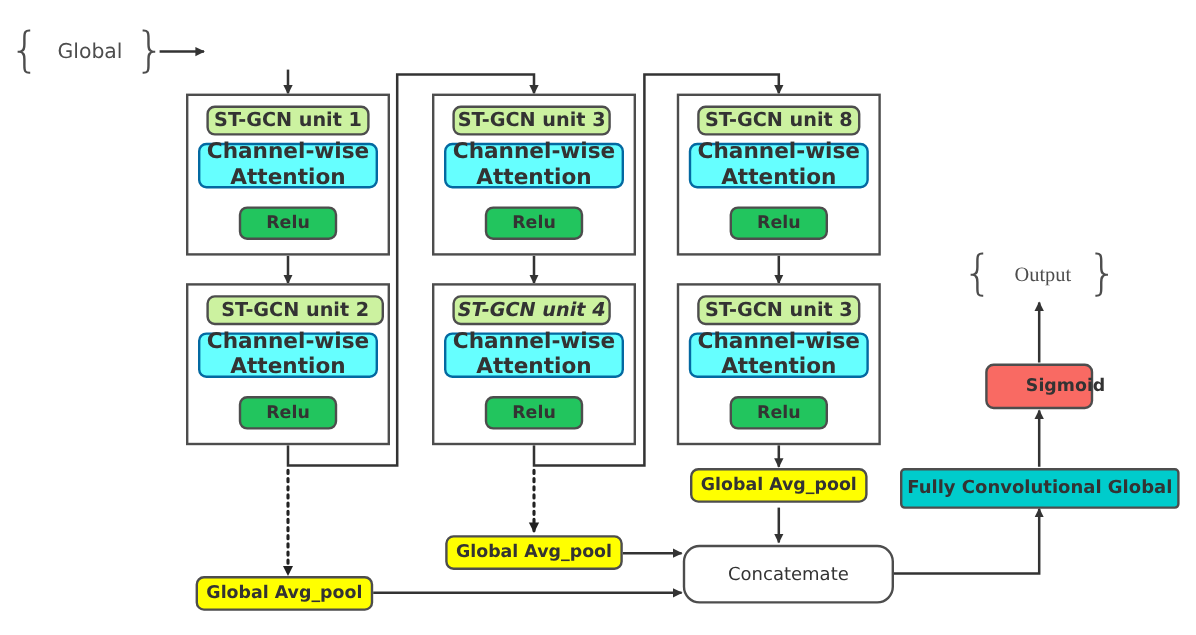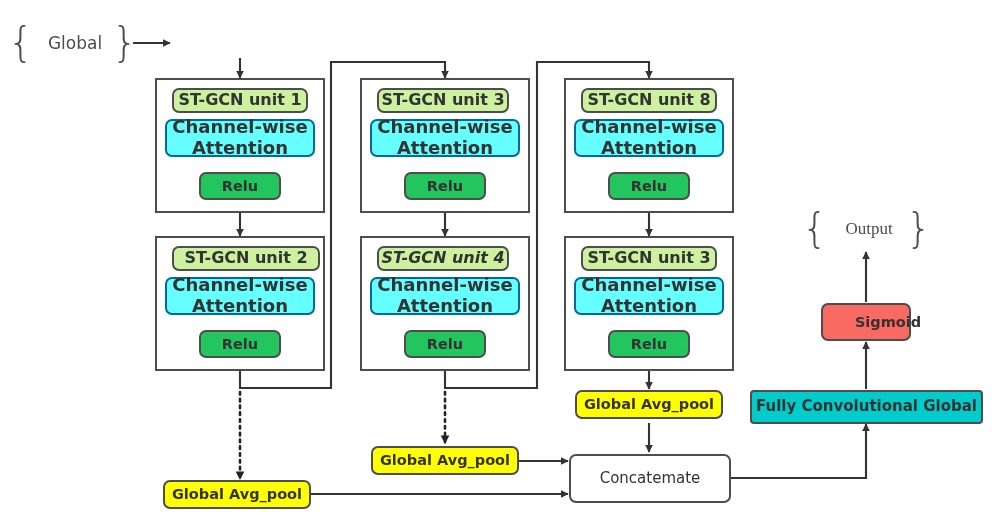--- a/index.html
+++ b/index.html
@@ -113,19 +113,19 @@
 
   <div class="grp" style="left:564px;top:236px;width:170px;height:135px;"></div>
   <div class="node stgcn" style="left:581px;top:246px;width:136px;height:25px;">ST-GCN unit 3</div>
   <div class="node attn" style="left:574px;top:277px;width:150px;height:38px;">Channel-wise Attention</div>
   <div class="node relu" style="left:608px;top:330px;width:82px;height:28px;">Relu</div>
 
   <div class="node gap" style="left:163px;top:480px;width:148px;height:29px;">Global Avg_pool</div>
   <div class="node gap" style="left:371px;top:446px;width:148px;height:29px;">Global Avg_pool</div>
   <div class="node gap" style="left:575px;top:390px;width:148px;height:29px;">Global Avg_pool</div>
 
-  <div class="node concat" style="left:569px;top:454px;width:162px;height:49px;">Concatemate</div>
+  <div class="node concat" style="left:569px;top:454px;width:176px;height:49px;border-radius:14px;">Concatemate</div>
 
   <div class="node fcl" style="left:750px;top:390px;width:233px;height:34px;">Fully Convolutional Global</div>
 
   <div class="node sigmoid" style="left:821px;top:303px;width:90px;height:38px;padding-left:44px;">Sigmoid</div>
 
 </div>
 
 </body></html>

